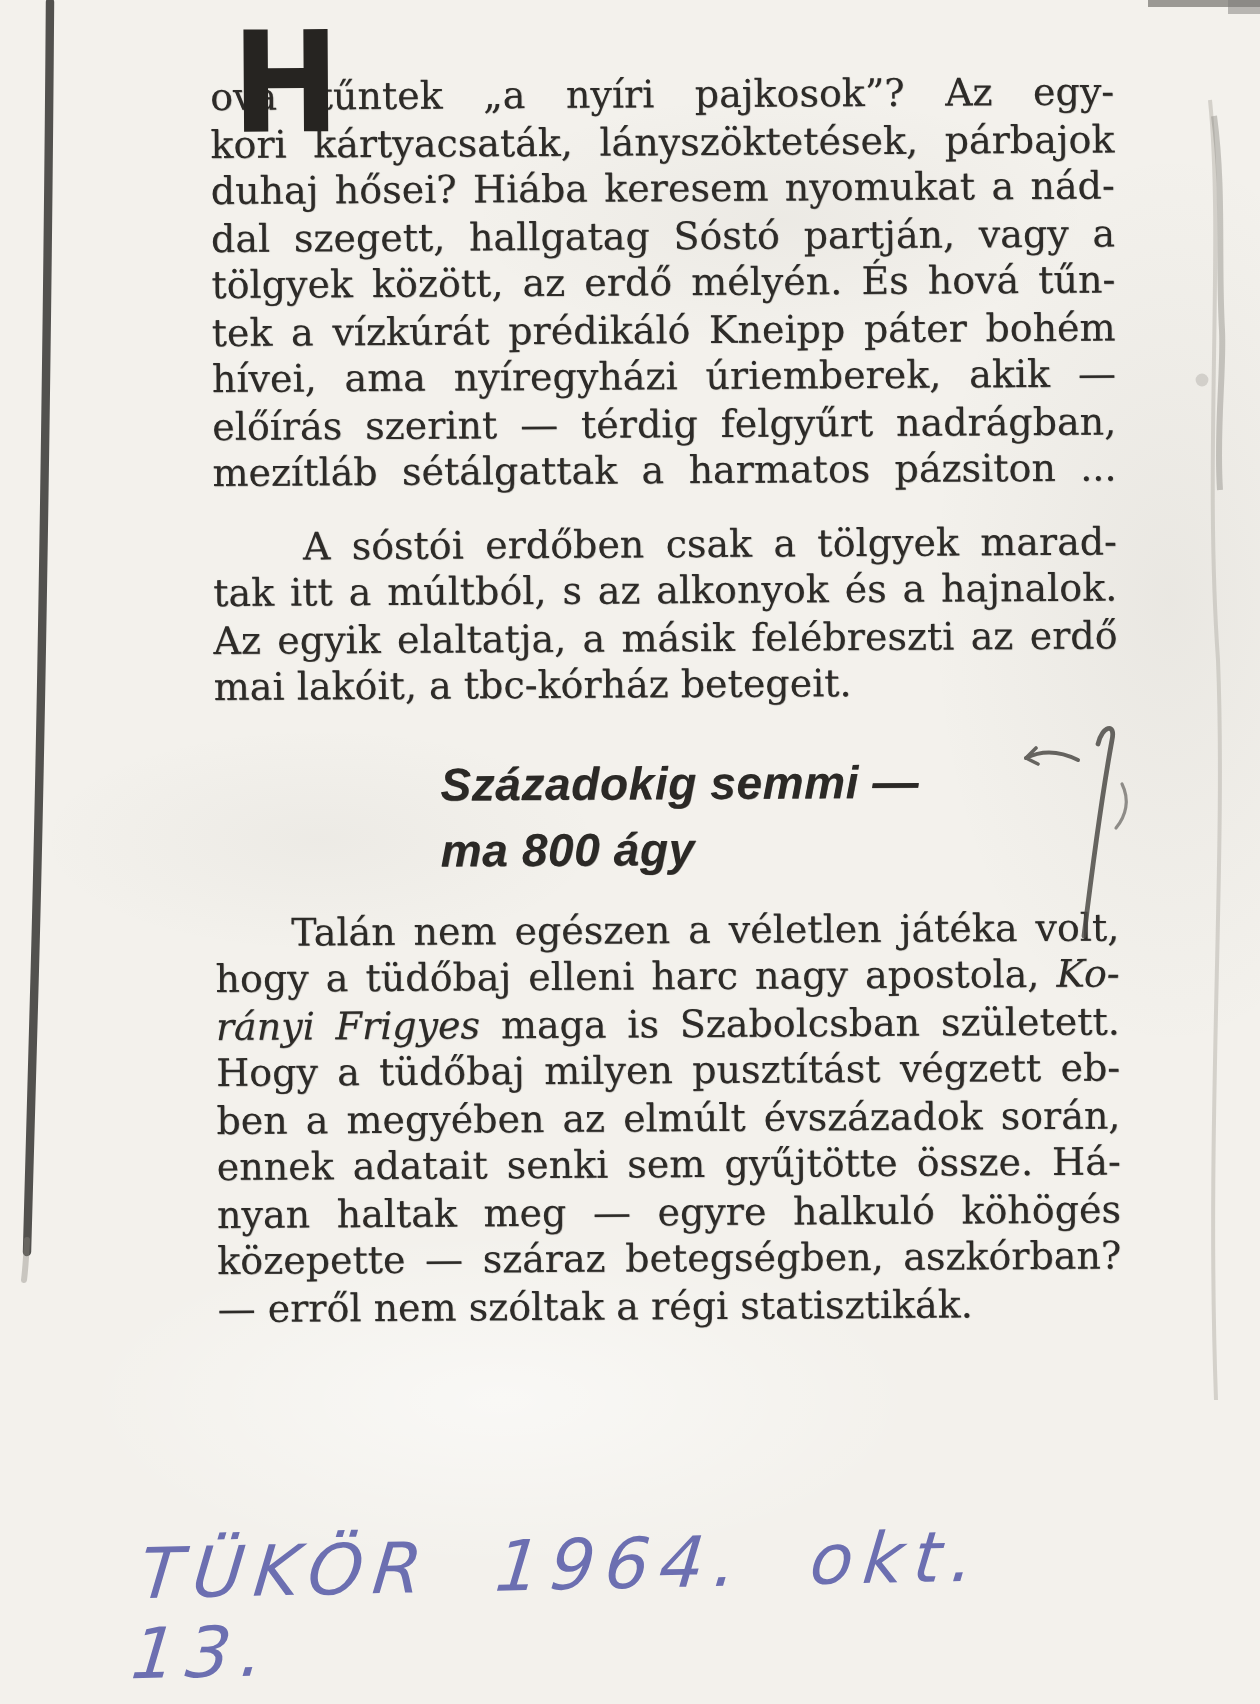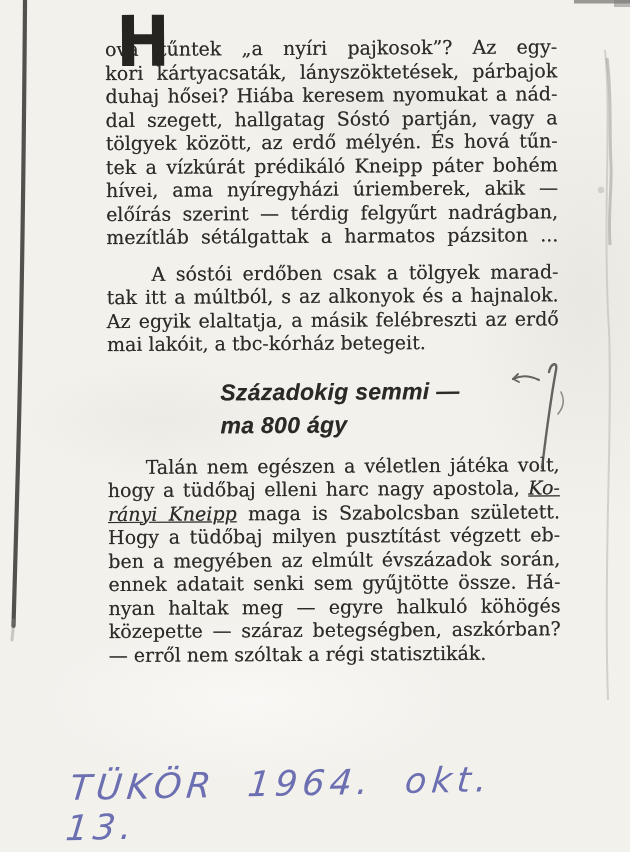--- a/index.html
+++ b/index.html
@@ -85,21 +85,21 @@
     color: #5a5ea9;
     opacity: 0.88;
     transform: rotate(-1.2deg) skewX(-7deg);
     transform-origin: left top;
   }
 
   .scan-overlay {
     position: absolute; inset: 0;
     pointer-events: none;
   }
-  i { font-style: italic; text-decoration: underline; }
+  i { font-style: italic; }
 </style>
 </head>
 <body>
 
 <div class="article">
   <div class="p1">
     <span class="drop-cap">H</span>
   <div class="tline"><span>ová tűntek „a nyíri pajkosok”? Az egy-</span></div>
       <div class="tline"><span>kori kártyacsaták, lányszöktetések, párbajok</span></div>
       <div class="tline"><span>duhaj hősei? Hiába keresem nyomukat a nád-</span></div>
@@ -116,21 +116,21 @@
       <div class="tline"><span>Az egyik elaltatja, a másik felébreszti az erdő</span></div>
       <div class="tline"><span>mai lakóit, a tbc-kórház betegeit.</span></div>
     </div>
   <div class="heading">
     <div>Századokig semmi —</div>
     <div>ma 800 ágy</div>
   </div>
   <div class="p3">
       <div class="tline"><span>Talán nem egészen a véletlen játéka volt,</span></div>
       <div class="tline"><span>hogy a tüdőbaj elleni harc nagy apostola, </span><i>Ko-</i></div>
-      <div class="tline"><i>rányi Kneipp</i><span> maga is Szabolcsban született.</span></div>
+      <div class="tline"><i>rányi Frigyes</i><span> maga is Szabolcsban született.</span></div>
       <div class="tline"><span>Hogy a tüdőbaj milyen pusztítást végzett eb-</span></div>
       <div class="tline"><span>ben a megyében az elmúlt évszázadok során,</span></div>
       <div class="tline"><span>ennek adatait senki sem gyűjtötte össze. Há-</span></div>
       <div class="tline"><span>nyan haltak meg — egyre halkuló köhögés</span></div>
       <div class="tline"><span>közepette — száraz betegségben, aszkórban?</span></div>
       <div class="tline"><span>— erről nem szóltak a régi statisztikák.</span></div>
     </div>
 </div>
 
 <div class="handwritten-note">TÜKÖR 1964. okt. 13.</div>

